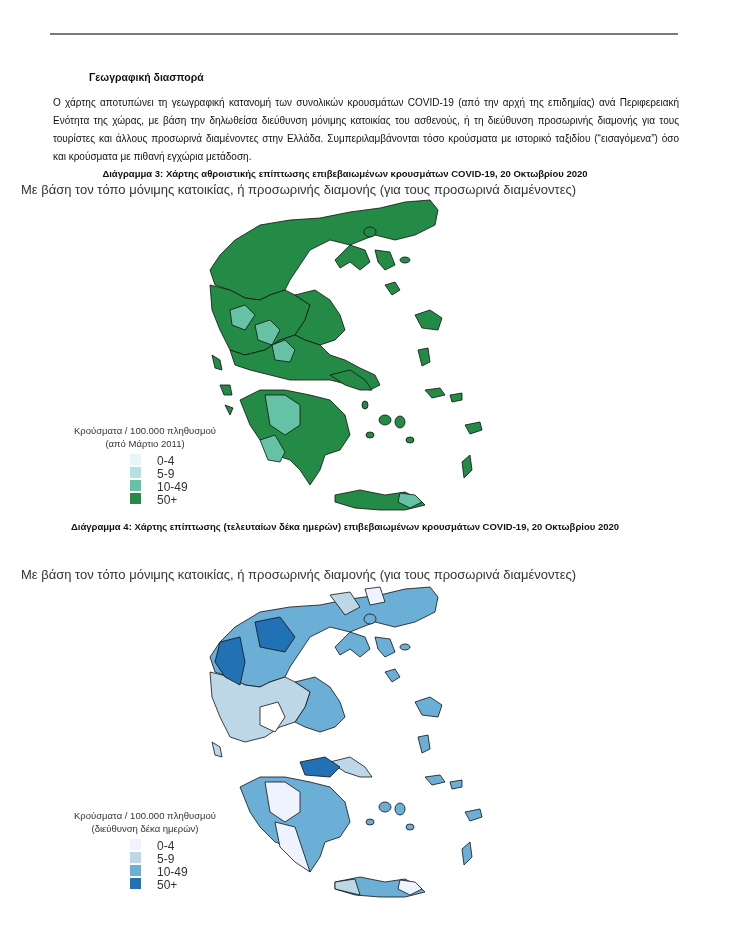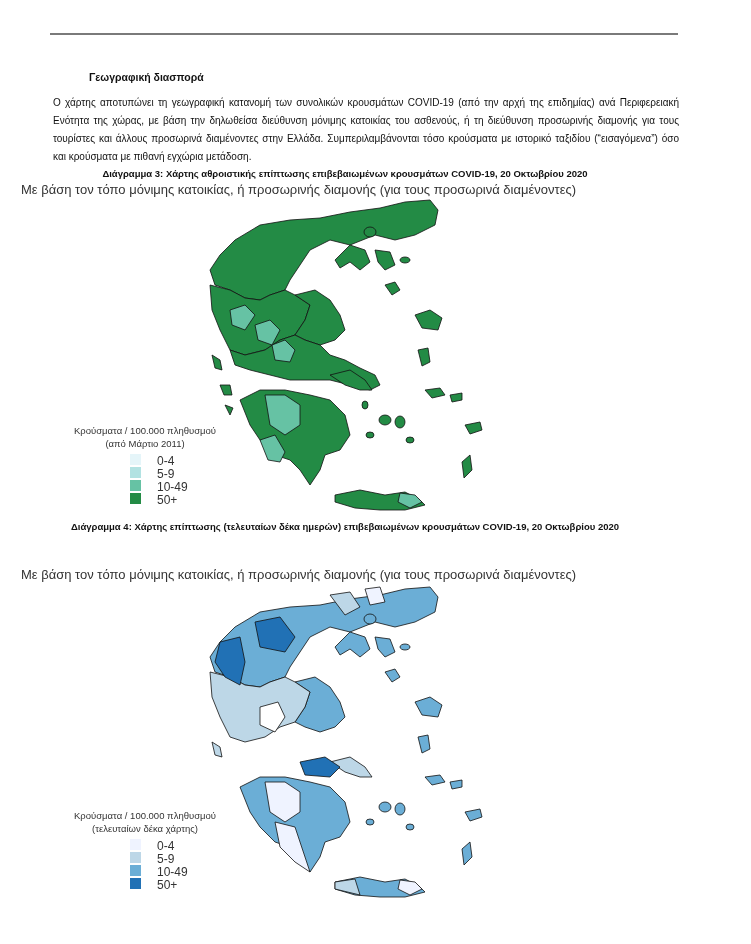--- a/index.html
+++ b/index.html
@@ -147,21 +147,21 @@
     <path d="M100,185 L125,180 L140,190 L130,200 L105,198 Z"></path>
   </g>
   <g stroke="#111" stroke-width="0.8" fill="#ffffff">
     <path d="M60,130 L78,125 L85,140 L75,155 L60,148 Z"></path>
   </g>
 </svg>
 
 <div class="legend" style="top:809px;">
   <div class="legend-title">
     <div>Κρούσματα / 100.000 πληθυσμού</div>
-    <div>(τελευταίων δέκα χάρτης)</div>
+    <div>(διεύθυνση δέκα ημερών)</div>
   </div>
   <div class="legend-items">
     <div class="legend-item">
         <span class="swatch" style="background:#eff3ff"></span>
         <span>0-4</span>
       </div>
     <div class="legend-item">
         <span class="swatch" style="background:#bdd7e7"></span>
         <span>5-9</span>
       </div>

